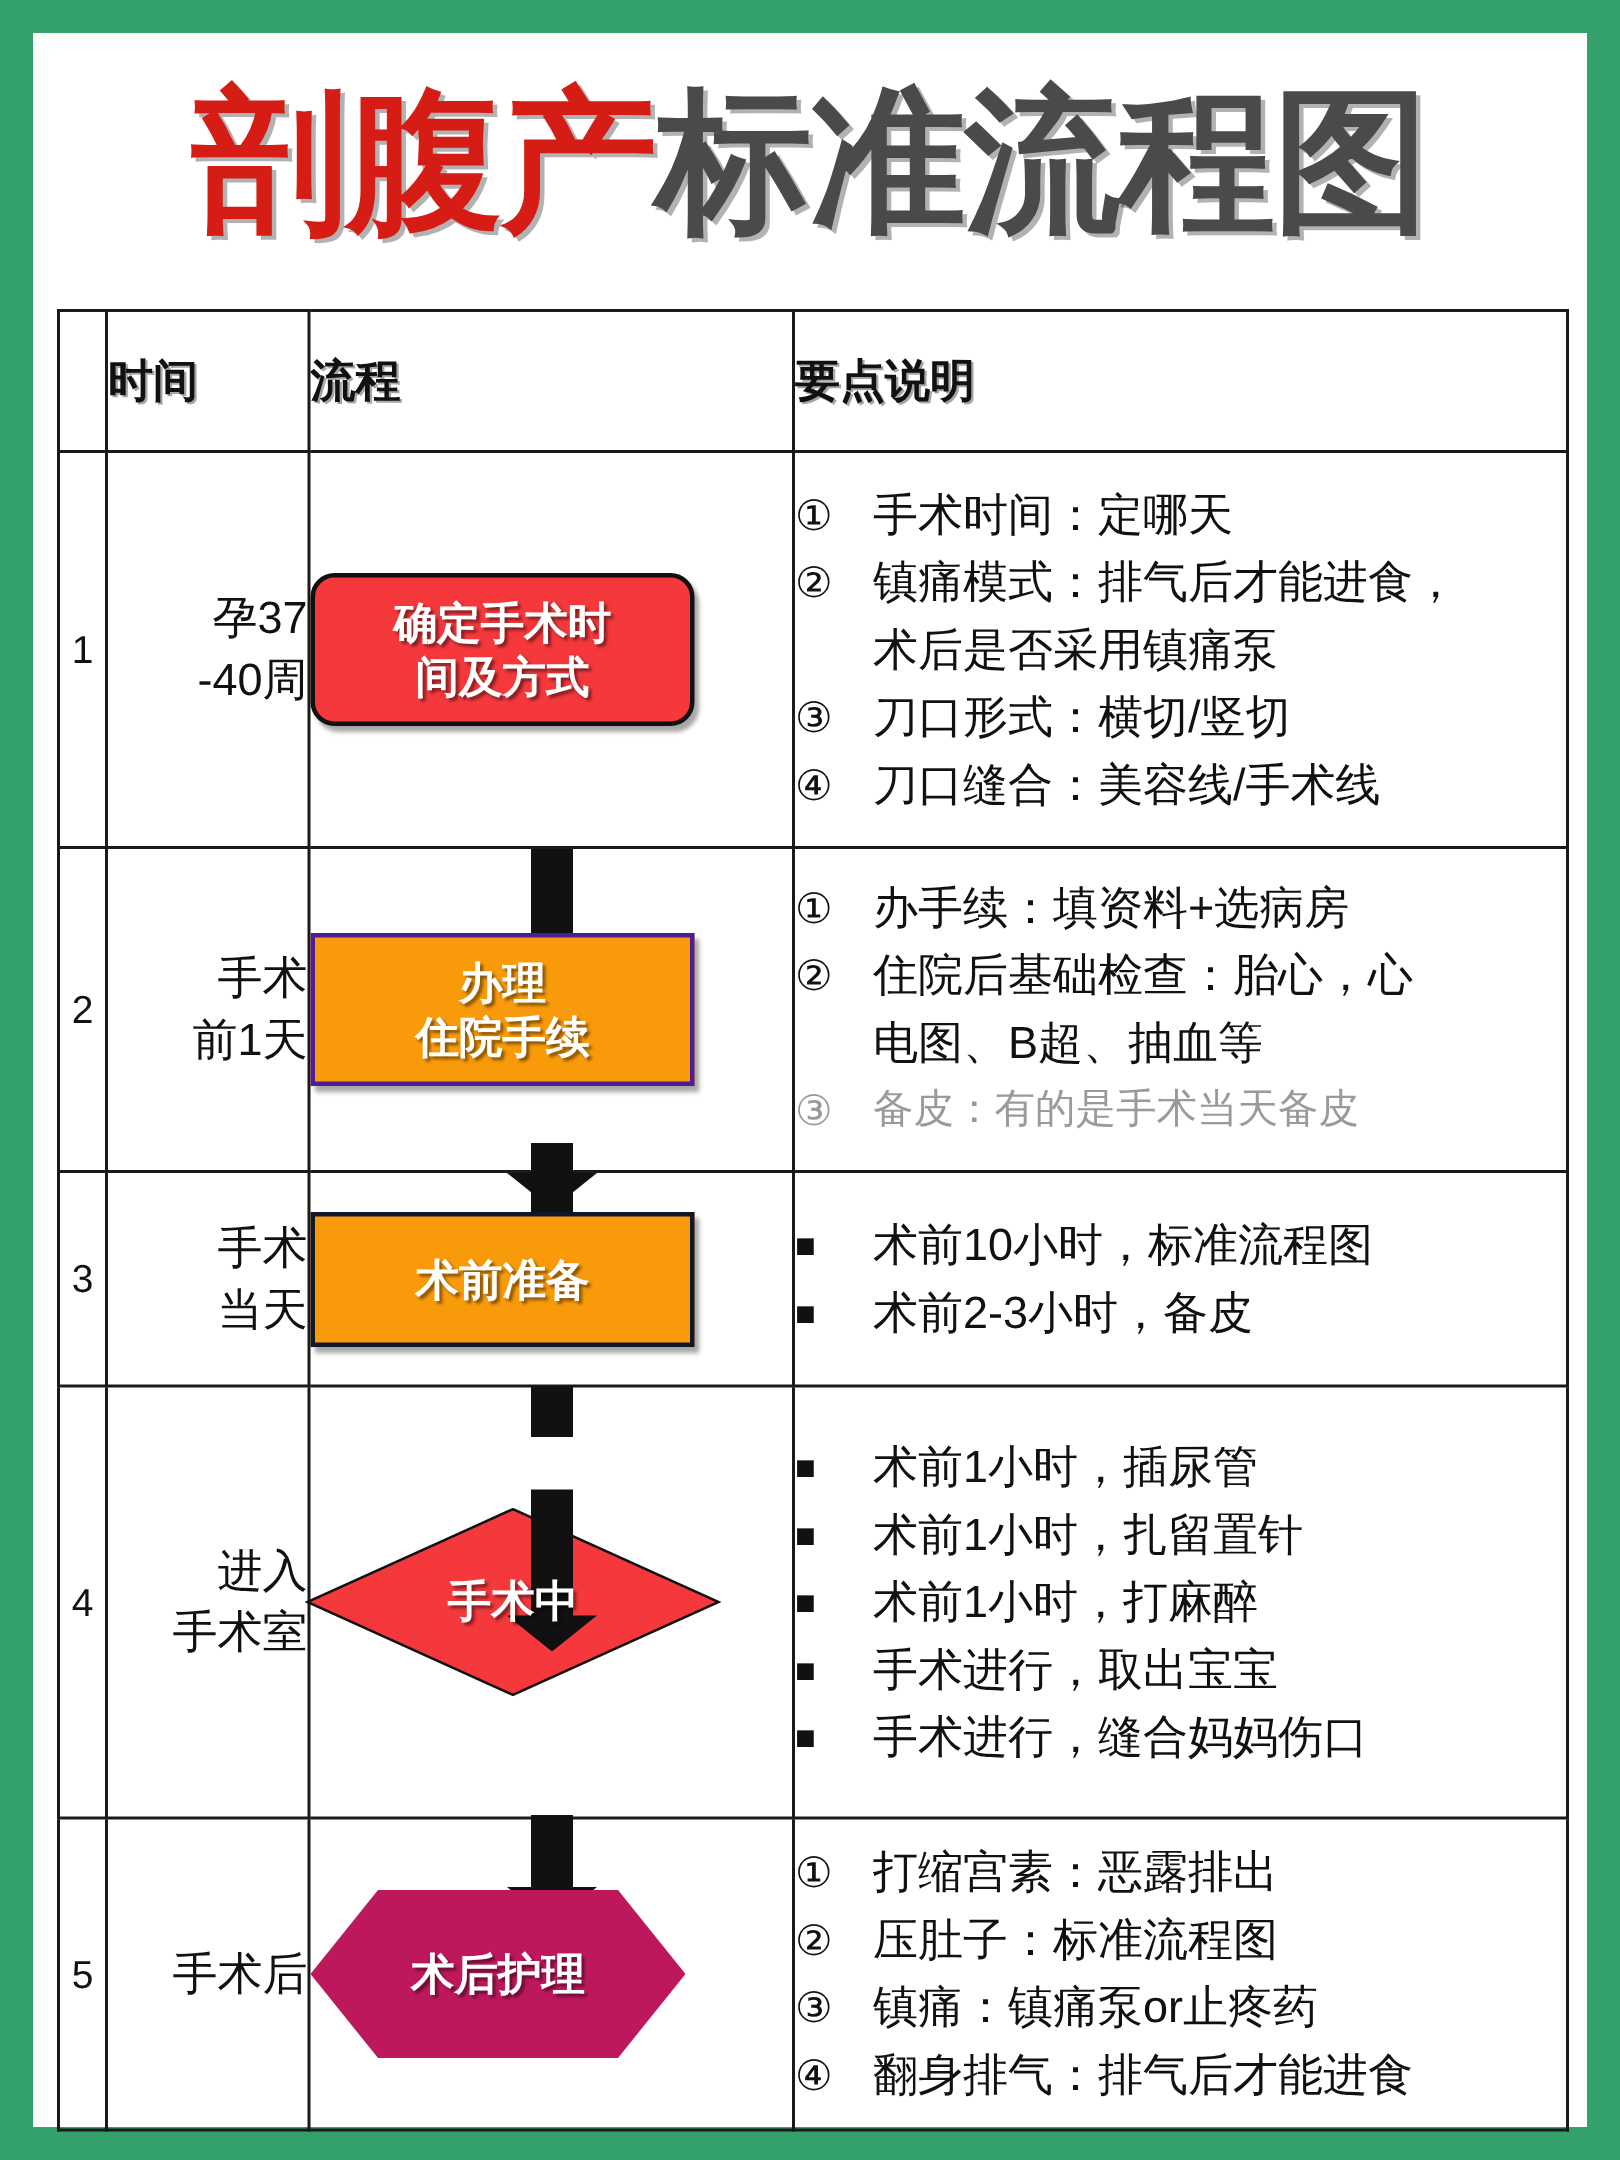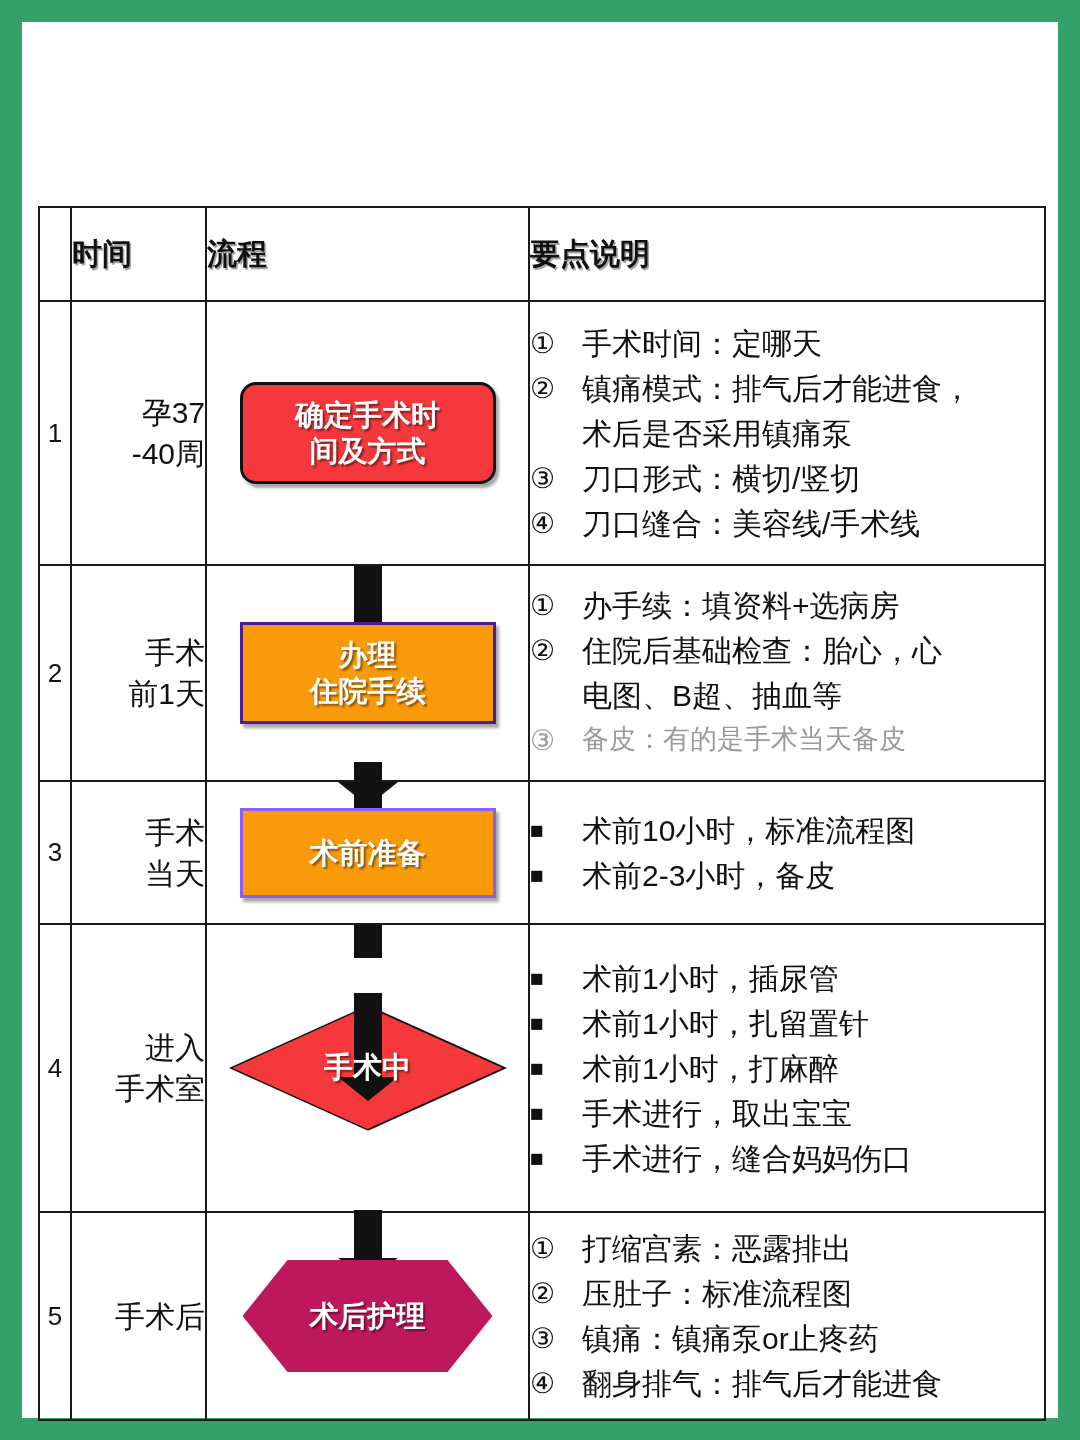--- a/index.html
+++ b/index.html
@@ -93,21 +93,21 @@
   .flow {
     position: relative;
     text-align: center;
   }
   .flowwrap {
     position: relative;
     width: 100%;
     height: 100%;
     display: flex;
     flex-direction: column;
-    align-items: center;
+    align-items: flex-start;
     justify-content: center;
   }
 
   
   .shape {
     position: relative;
     display: flex;
     align-items: center;
     justify-content: center;
     color: #fff;
@@ -128,21 +128,21 @@
   }
   .shape-rect {
     width: 256px; height: 102px;
     background: #f99a0b;
     border: 3px solid #4c1d95;
     box-shadow: 3px 4px 3px rgba(0,0,0,0.35);
   }
   .shape-rect-sm {
     width: 256px; height: 90px;
     background: #f99a0b;
-    border: 3px solid #8b5cf6;
+    border: 3px solid #0f172a;
     box-shadow: 3px 4px 3px rgba(0,0,0,0.35);
   }
   .shape-diamond-wrap {
     width: 270px; height: 122px;
     position: relative;
     display: flex; align-items: center; justify-content: center;
   }
   .shape-diamond-wrap .dia {
     position: absolute; inset: 0;
     background: #f4383c;
@@ -214,20 +214,23 @@
     font-size: 27px;
     line-height: 43px;
   }
   .note-line.muted .mk { color: #9a9a9a; }
 </style>
 </head>
 <body>
 
 <div class="card">
 
+  <div class="title">
+    <span class="t-red">剖腹产</span><span class="t-gray">标准流程图</span>
+  </div>
 
   <table class="table">
     <colgroup>
       <col class="c-num">
         <col class="c-time">
         <col class="c-flow">
         <col class="c-notes">
     </colgroup>
     <thead>
       <tr class="hdr">

